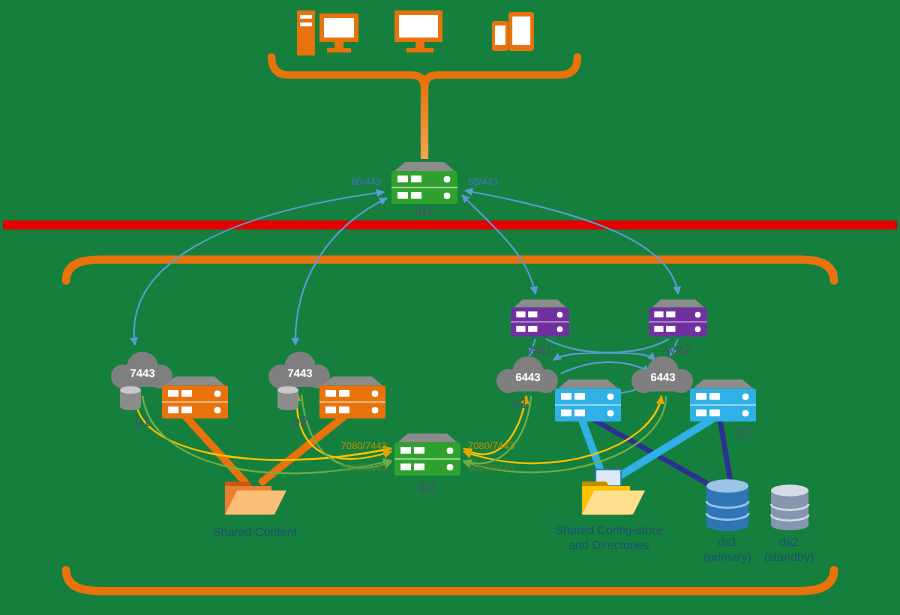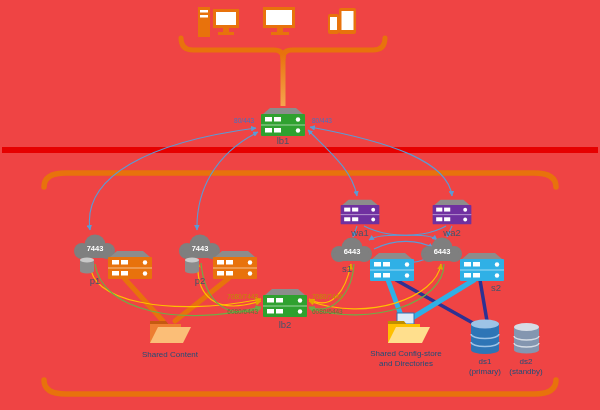--- a/index.html
+++ b/index.html
@@ -1,16 +1,16 @@
 <!DOCTYPE html>
 <html><head>
 <meta charset="utf-8">
 <style>
   html,body{margin:0;padding:0;background:#fff;}
-  .stage{position:relative;width:600px;height:410px;background:#ef4444;overflow:hidden;
+  .stage{position:relative;width:600px;height:410px;background:#15803d;overflow:hidden;
          font-family:"Liberation Sans",sans-serif;}
   svg text{font-family:"Liberation Sans",sans-serif;}
   .node-label{font-size:9.5px;fill:#44546A;}
   .res-label{font-size:8px;fill:#1F4E79;}
   .cloud-port{font-size:7.5px;font-weight:bold;fill:#ffffff;}
   .port-blue{font-size:6.5px;fill:#4472C4;}
   .port-gold{font-size:6.5px;fill:#BF8F00;}
   .port-green{font-size:6.5px;fill:#538135;}
   .c-blue{stroke:#5B9BD5;fill:none;stroke-width:1.1;}
   .c-gold{stroke:#FFC000;fill:none;stroke-width:1.2;}

